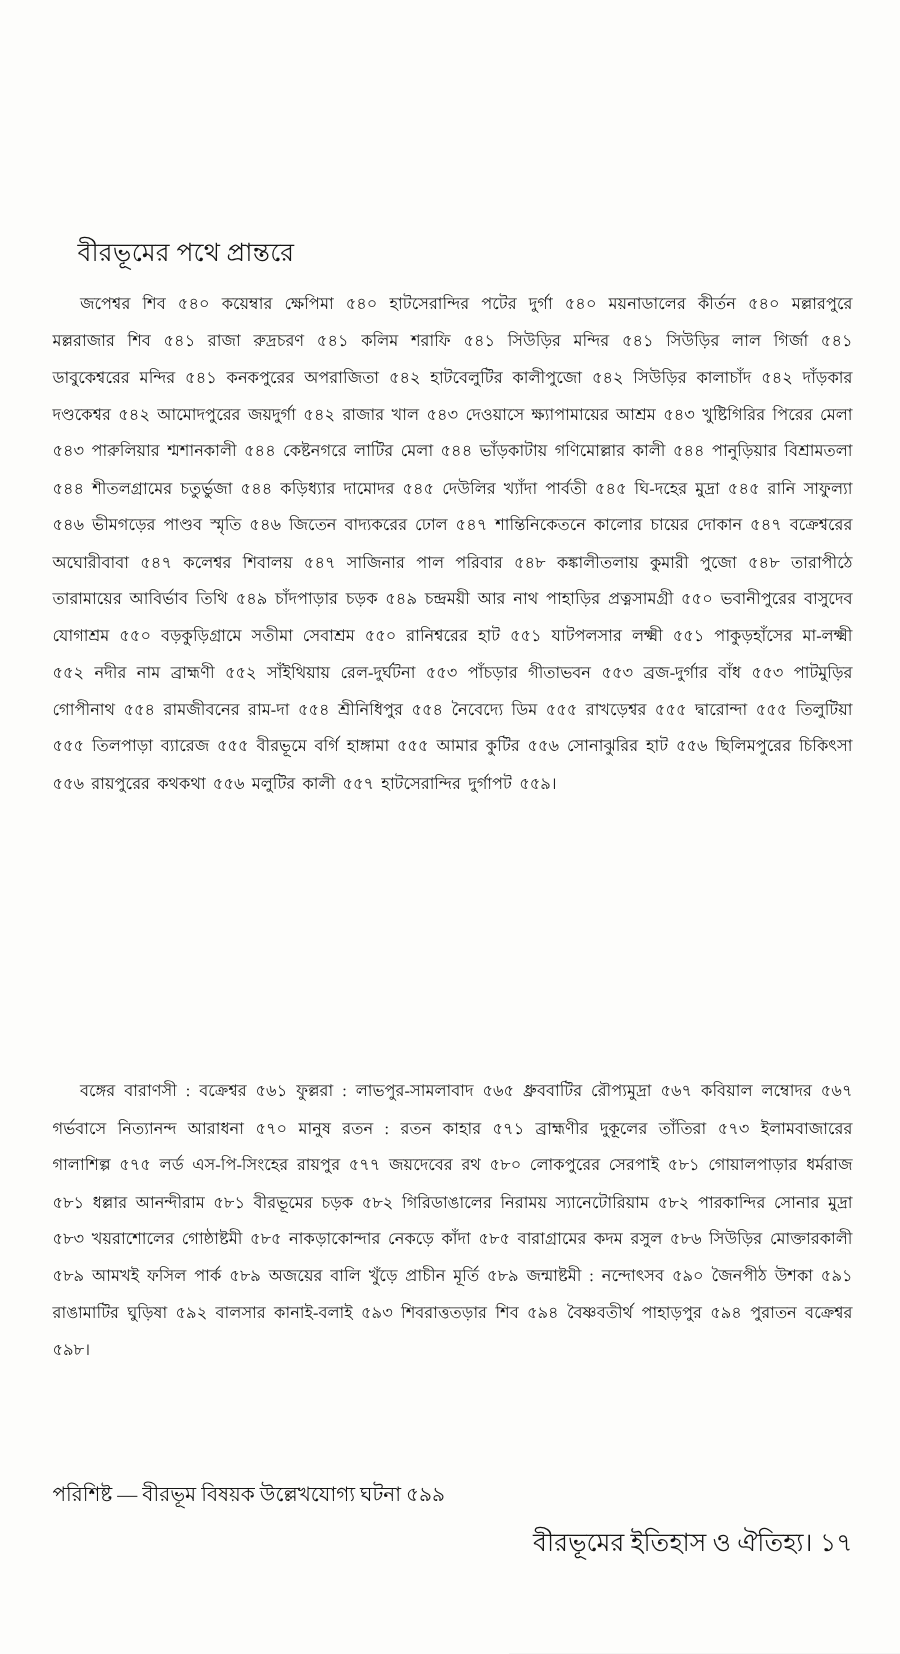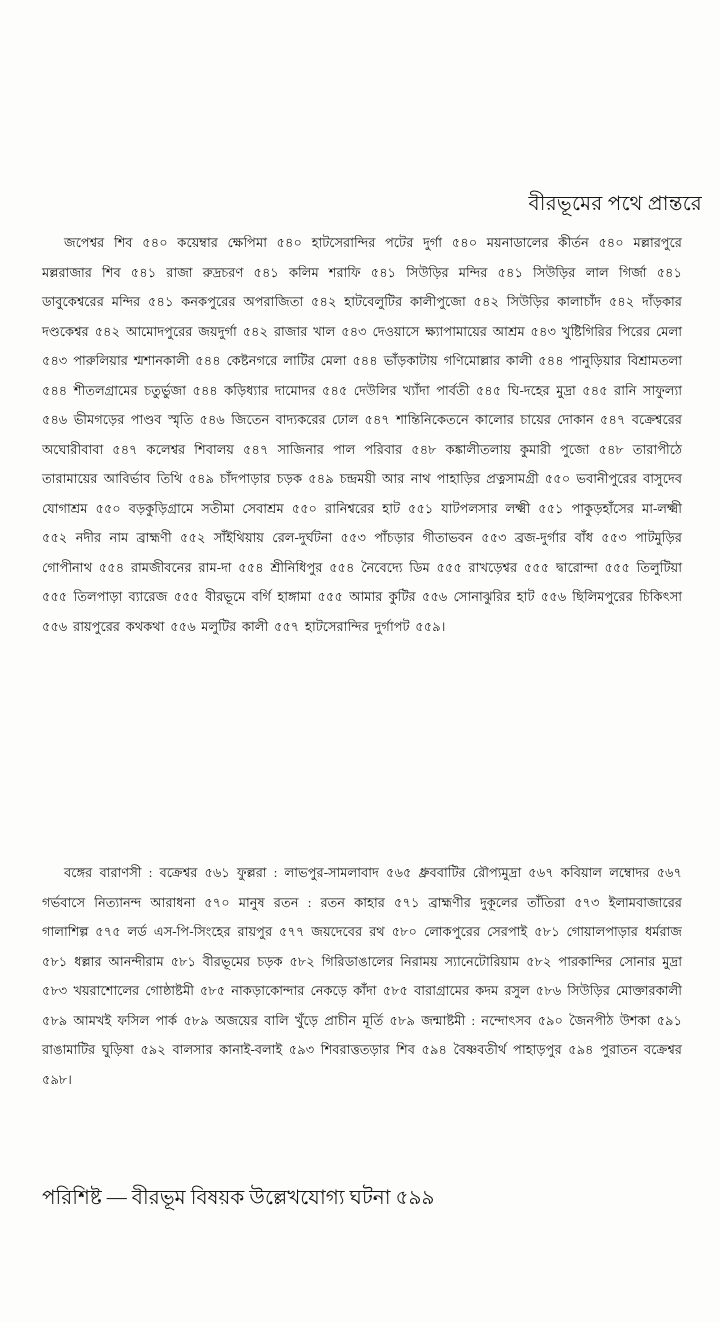--- a/index.html
+++ b/index.html
@@ -14,41 +14,40 @@
     margin: 0 auto;
     background: #fdfdfb;
     color: #151515;
     font-family: "Liberation Serif", "DejaVu Serif", serif;
     overflow: hidden;
   }
   .block {
     position: absolute;
     left: 42px;
     width: 640px;
-    text-align: right;
   }
   .section-heading {
     margin: 0;
     padding-left: 20px;
     font-size: 20px;
     font-weight: normal;
     line-height: 26px;
     letter-spacing: 0.2px;
   }
   .section-body {
     margin: 0;
     font-size: 13px;
     line-height: 29.5px;
     text-align: justify;
     text-indent: 22px;
     word-spacing: 2.5px;
   }
   .appendix-line {
     margin: 0;
-    font-size: 20px;
+    font-size: 16px;
     line-height: 28px;
     text-align: left;
   }
   .page-footer {
     position: absolute;
     left: 42px;
     right: 38px;
     top: 1221px;
     font-size: 20px;
     line-height: 28px;
@@ -65,14 +64,17 @@
 
   <h2 class="section-heading block" style="top:190px;">বীরভূমের পথে প্রান্তরে</h2>
 
   <p class="section-body block" style="top:228px;">জপেশ্বর শিব ৫৪০ কয়েম্বার ক্ষেপিমা ৫৪০ হাটসেরান্দির পটের দুর্গা ৫৪০ ময়নাডালের কীর্তন ৫৪০ মল্লারপুরে মল্লরাজার শিব ৫৪১ রাজা রুদ্রচরণ ৫৪১ কলিম শরাফি ৫৪১ সিউড়ির মন্দির ৫৪১ সিউড়ির লাল গির্জা ৫৪১ ডাবুকেশ্বরের মন্দির ৫৪১ কনকপুরের অপরাজিতা ৫৪২ হাটবেলুটির কালীপুজো ৫৪২ সিউড়ির কালাচাঁদ ৫৪২ দাঁড়কার দণ্ডকেশ্বর ৫৪২ আমোদপুরের জয়দুর্গা ৫৪২ রাজার খাল ৫৪৩ দেওয়াসে ক্ষ্যাপামায়ের আশ্রম ৫৪৩ খুষ্টিগিরির পিরের মেলা ৫৪৩ পারুলিয়ার শ্মশানকালী ৫৪৪ কেষ্টনগরে লাটির মেলা ৫৪৪ ভাঁড়কাটায় গণিমোল্লার কালী ৫৪৪ পানুড়িয়ার বিশ্রামতলা ৫৪৪ শীতলগ্রামের চতুর্ভুজা ৫৪৪ কড়িধ্যার দামোদর ৫৪৫ দেউলির খ্যাঁদা পার্বতী ৫৪৫ ঘি-দহের মুদ্রা ৫৪৫ রানি সাফুল্যা ৫৪৬ ভীমগড়ের পাণ্ডব স্মৃতি ৫৪৬ জিতেন বাদ্যকরের ঢোল ৫৪৭ শান্তিনিকেতনে কালোর চায়ের দোকান ৫৪৭ বক্রেশ্বরের অঘোরীবাবা ৫৪৭ কলেশ্বর শিবালয় ৫৪৭ সাজিনার পাল পরিবার ৫৪৮ কঙ্কালীতলায় কুমারী পুজো ৫৪৮ তারাপীঠে তারামায়ের আবির্ভাব তিথি ৫৪৯ চাঁদপাড়ার চড়ক ৫৪৯ চন্দ্রময়ী আর নাথ পাহাড়ির প্রত্নসামগ্রী ৫৫০ ভবানীপুরের বাসুদেব যোগাশ্রম ৫৫০ বড়কুড়িগ্রামে সতীমা সেবাশ্রম ৫৫০ রানিশ্বরের হাট ৫৫১ যাটপলসার লক্ষ্মী ৫৫১ পাকুড়হাঁসের মা-লক্ষ্মী ৫৫২ নদীর নাম ব্রাহ্মণী ৫৫২ সাঁইথিয়ায় রেল-দুর্ঘটনা ৫৫৩ পাঁচড়ার গীতাভবন ৫৫৩ ব্রজ-দুর্গার বাঁধ ৫৫৩ পাটমুড়ির গোপীনাথ ৫৫৪ রামজীবনের রাম-দা ৫৫৪ শ্রীনিধিপুর ৫৫৪ নৈবেদ্যে ডিম ৫৫৫ রাখড়েশ্বর ৫৫৫ দ্বারোন্দা ৫৫৫ তিলুটিয়া ৫৫৫ তিলপাড়া ব্যারেজ ৫৫৫ বীরভূমে বর্গি হাঙ্গামা ৫৫৫ আমার কুটির ৫৫৬ সোনাঝুরির হাট ৫৫৬ ছিলিমপুরের চিকিৎসা ৫৫৬ রায়পুরের কথকথা ৫৫৬ মলুটির কালী ৫৫৭ হাটসেরান্দির দুর্গাপট ৫৫৯।</p>
 
 
   <p class="section-body block" style="top:858px;">বঙ্গের বারাণসী : বক্রেশ্বর ৫৬১ ফুল্লরা : লাভপুর-সামলাবাদ ৫৬৫ ধ্রুববাটির রৌপ্যমুদ্রা ৫৬৭ কবিয়াল লম্বোদর ৫৬৭ গর্ভবাসে নিত্যানন্দ আরাধনা ৫৭০ মানুষ রতন : রতন কাহার ৫৭১ ব্রাহ্মণীর দুকূলের তাঁতিরা ৫৭৩ ইলামবাজারের গালাশিল্প ৫৭৫ লর্ড এস-পি-সিংহের রায়পুর ৫৭৭ জয়দেবের রথ ৫৮০ লোকপুরের সেরপাই ৫৮১ গোয়ালপাড়ার ধর্মরাজ ৫৮১ ধল্লার আনন্দীরাম ৫৮১ বীরভূমের চড়ক ৫৮২ গিরিডাঙালের নিরাময় স্যানেটোরিয়াম ৫৮২ পারকান্দির সোনার মুদ্রা ৫৮৩ খয়রাশোলের গোষ্ঠাষ্টমী ৫৮৫ নাকড়াকোন্দার নেকড়ে কাঁদা ৫৮৫ বারাগ্রামের কদম রসুল ৫৮৬ সিউড়ির মোক্তারকালী ৫৮৯ আমখই ফসিল পার্ক ৫৮৯ অজয়ের বালি খুঁড়ে প্রাচীন মূর্তি ৫৮৯ জন্মাষ্টমী : নন্দোৎসব ৫৯০ জৈনপীঠ উশকা ৫৯১ রাঙামাটির ঘুড়িষা ৫৯২ বালসার কানাই-বলাই ৫৯৩ শিবরাত্ততড়ার শিব ৫৯৪ বৈষ্ণবতীর্থ পাহাড়পুর ৫৯৪ পুরাতন বক্রেশ্বর ৫৯৮।</p>
 
   <p class="appendix-line block" style="top:1183px;">পরিশিষ্ট — বীরভূম বিষয়ক উল্লেখযোগ্য ঘটনা ৫৯৯</p>
 
+  <div class="page-footer">
+    <span>বীরভূমের ইতিহাস ও ঐতিহ্য।</span><span class="pageno">১৭</span>
+  </div>
 
 </div>
 
 </body></html>

